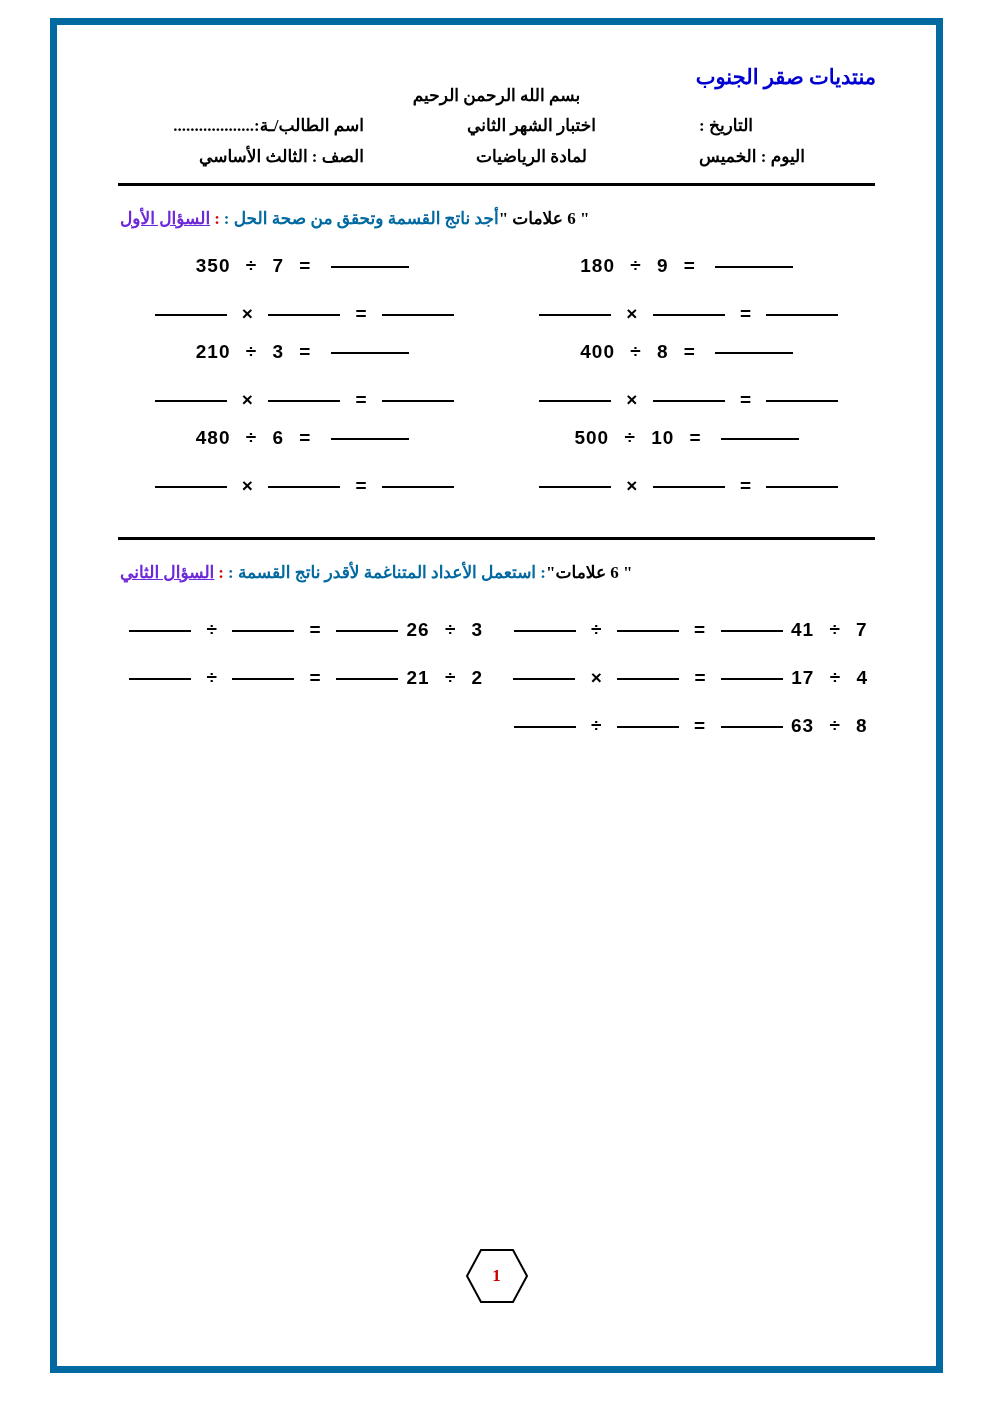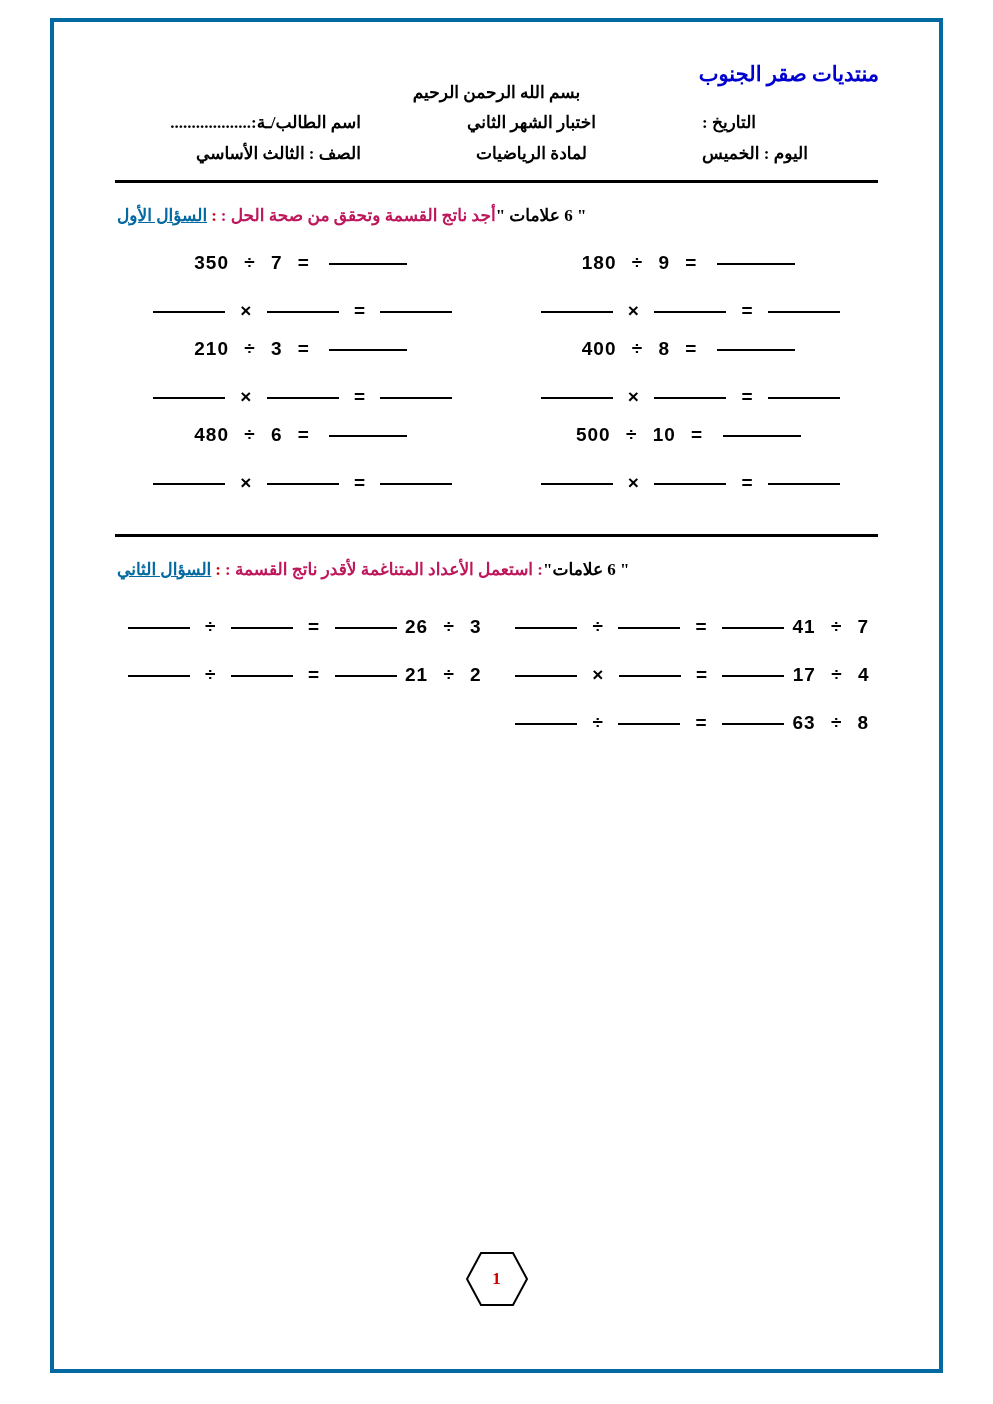--- a/index.html
+++ b/index.html
@@ -13,21 +13,21 @@
     font-family: "Liberation Sans", sans-serif;
     color: #000;
     position: relative;
   }
   .page {
     position: absolute;
     left: 50px;
     top: 18px;
     width: 893px;
     height: 1355px;
-    border: 4px solid #0369a1;
+    border: 7px solid #0369a1;
     box-sizing: border-box;
     background: #fff;
   }
   .watermark {
     position: absolute;
     top: 40px;
     right: 60px;
     color: #0000d0;
     font-size: 21px;
     font-weight: bold;
@@ -74,26 +74,26 @@
     display: flex;
     flex-direction: row-reverse;
     align-items: baseline;
     gap: 0;
     margin: 22px 8px 8px 8px;
     font-size: 17px;
     font-weight: bold;
     font-family: "Liberation Serif", serif;
   }
   .q-title {
-    color: #0369a1;
+    color: #6d28d9;
     text-decoration: underline;
     white-space: nowrap;
   }
   .q-colon { color: #d00000; padding: 0 4px; }
-  .q-text { color: #be185d; white-space: nowrap; }
+  .q-text { color: #0369a1; white-space: nowrap; }
   .q-marks {
     color: #000;
     margin-right: 60px;
     white-space: nowrap;
   }
 
   .grid {
     display: grid;
     grid-template-columns: 1fr 1fr;
     direction: rtl;

